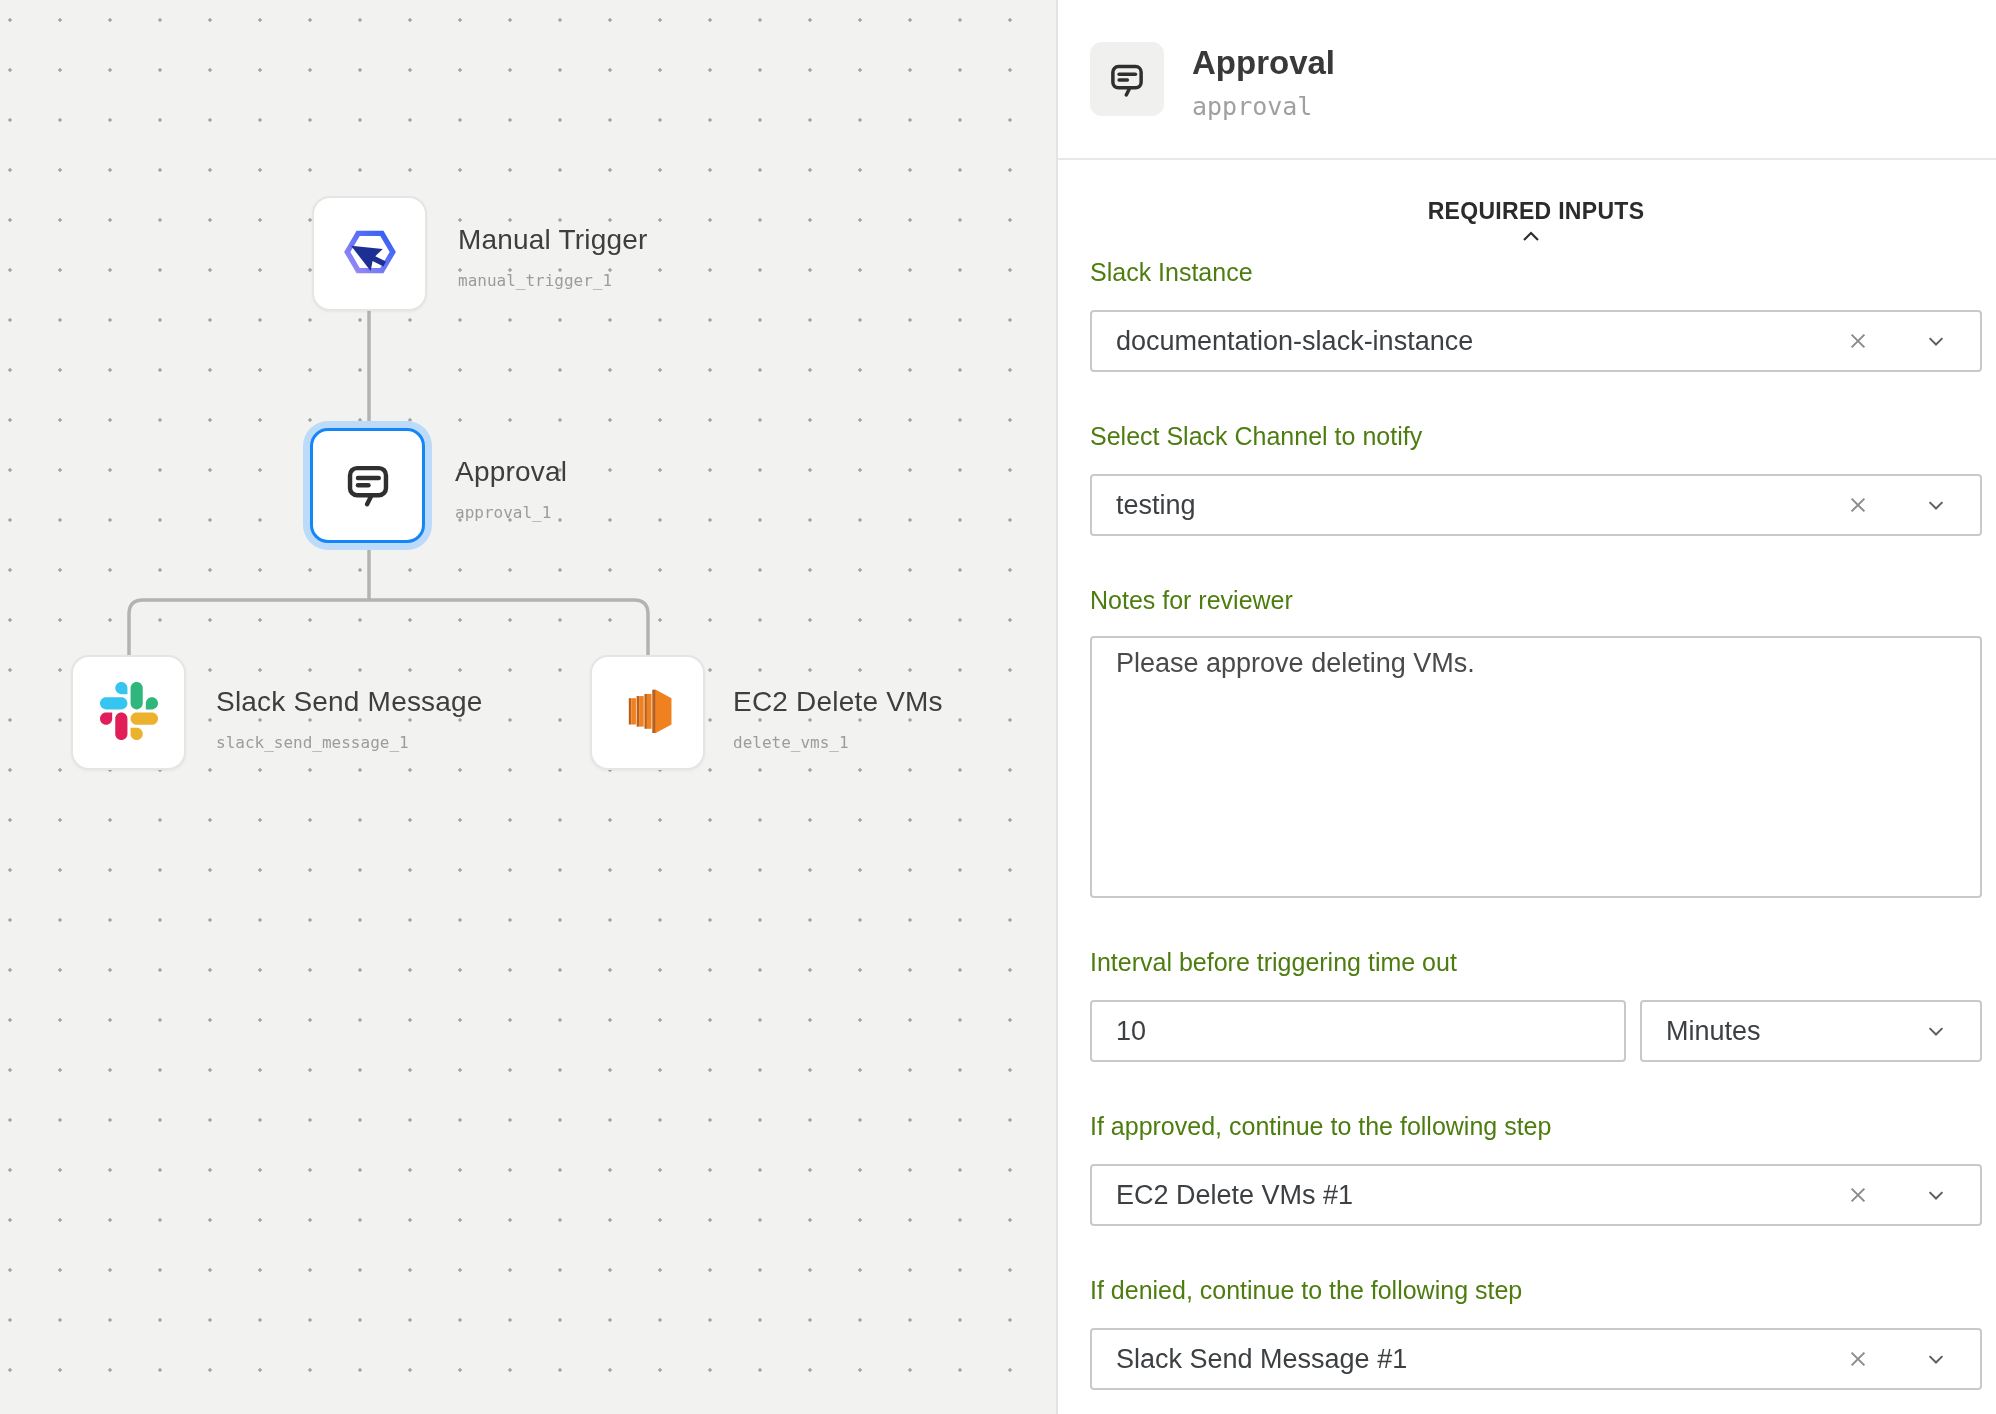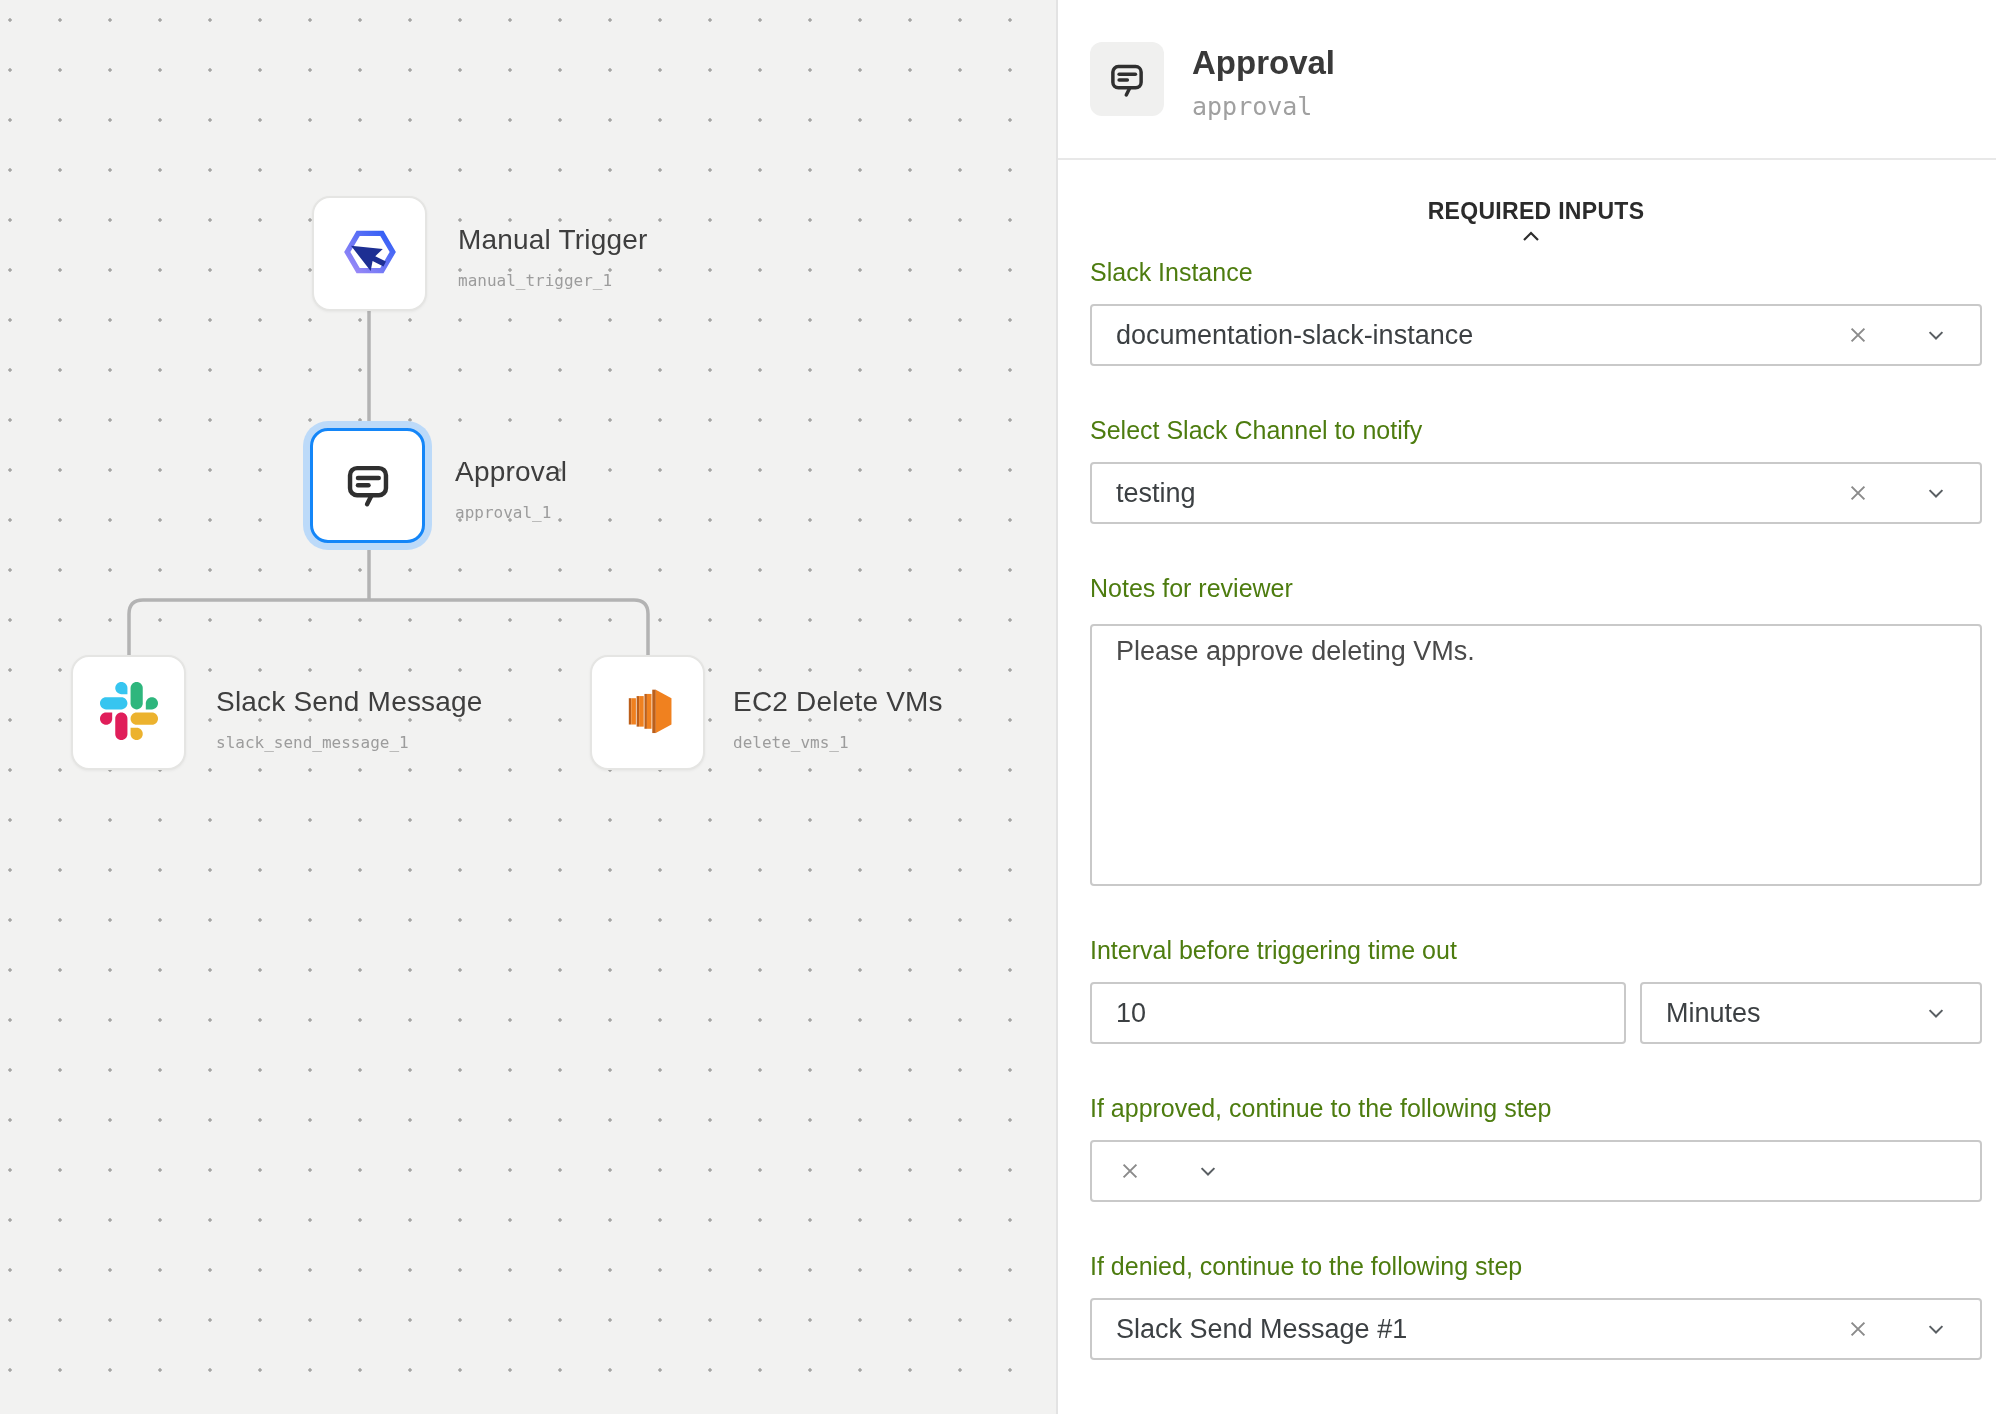--- a/index.html
+++ b/index.html
@@ -51,21 +51,21 @@
     height:34px;
     flex-direction:column;
   }
   .section-title { font-size:23px; font-weight:700; color:#2b2b2b; letter-spacing:.3px; }
   .section-chevron { margin-right:10px; display:flex; }
 
   .field-label { margin-top:50px; font-size:25px; color:#4d7c0f; height:30px; }
   .field-label.first { margin-top:26px; }
 
   .combo, .text-input, .select-input {
-    margin-top:16px; height:62px; border:2px solid #c9c9c9; border-radius:4px;
+    margin-top:22px; height:62px; border:2px solid #c9c9c9; border-radius:4px;
     background:#fff; display:flex; align-items:center;
     padding-left:24px; font-size:27px; color:#3c4043;
   }
   .combo-value { flex:1 1 auto; white-space:nowrap; overflow:hidden; }
   .icon-x { display:flex; margin-right:50px; cursor:pointer; }
   .icon-chev { display:flex; margin-right:30px; cursor:pointer; }
 
   .notes-box {
     margin-top:20px; height:262px; border:2px solid #c9c9c9; border-radius:4px;
     background:#fff; padding:8px 24px; font-size:27px; color:#4a4a4a; line-height:1.3;
@@ -237,20 +237,21 @@
           <span class="icon-chev">
             <svg width="28" height="28" viewBox="0 0 24 24" fill="none" stroke="#5a5f63" stroke-width="1.7">
                 <path d="M6.5 9.5 L12 15 L17.5 9.5"></path>
               </svg>
           </span>
         </div>
       </div>
 
       <div class="field-label">If approved, continue to the following step</div>
       <div class="combo">
+        <span class="combo-value">EC2 Delete VMs #1</span>
         <span class="icon-x">
           <svg width="28" height="28" viewBox="0 0 24 24" stroke="#8b8b8b" stroke-width="1.7">
               <path d="M6.5 6.5 L17.5 17.5 M17.5 6.5 L6.5 17.5"></path>
             </svg>
         </span>
         <span class="icon-chev">
           <svg width="28" height="28" viewBox="0 0 24 24" fill="none" stroke="#5a5f63" stroke-width="1.7">
               <path d="M6.5 9.5 L12 15 L17.5 9.5"></path>
             </svg>
         </span>

